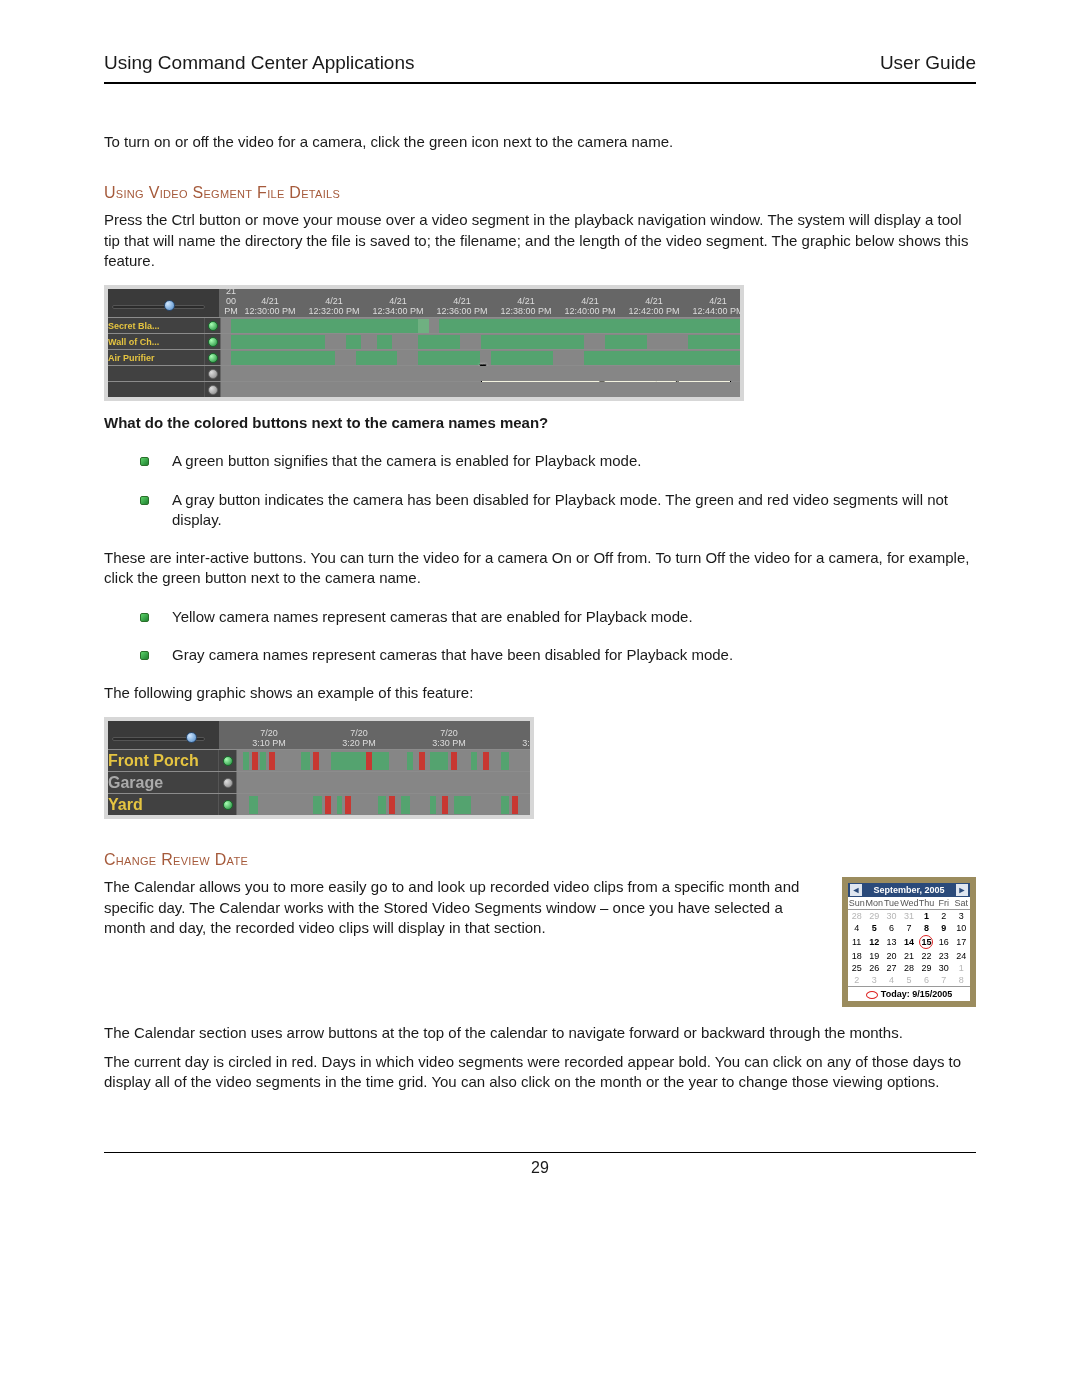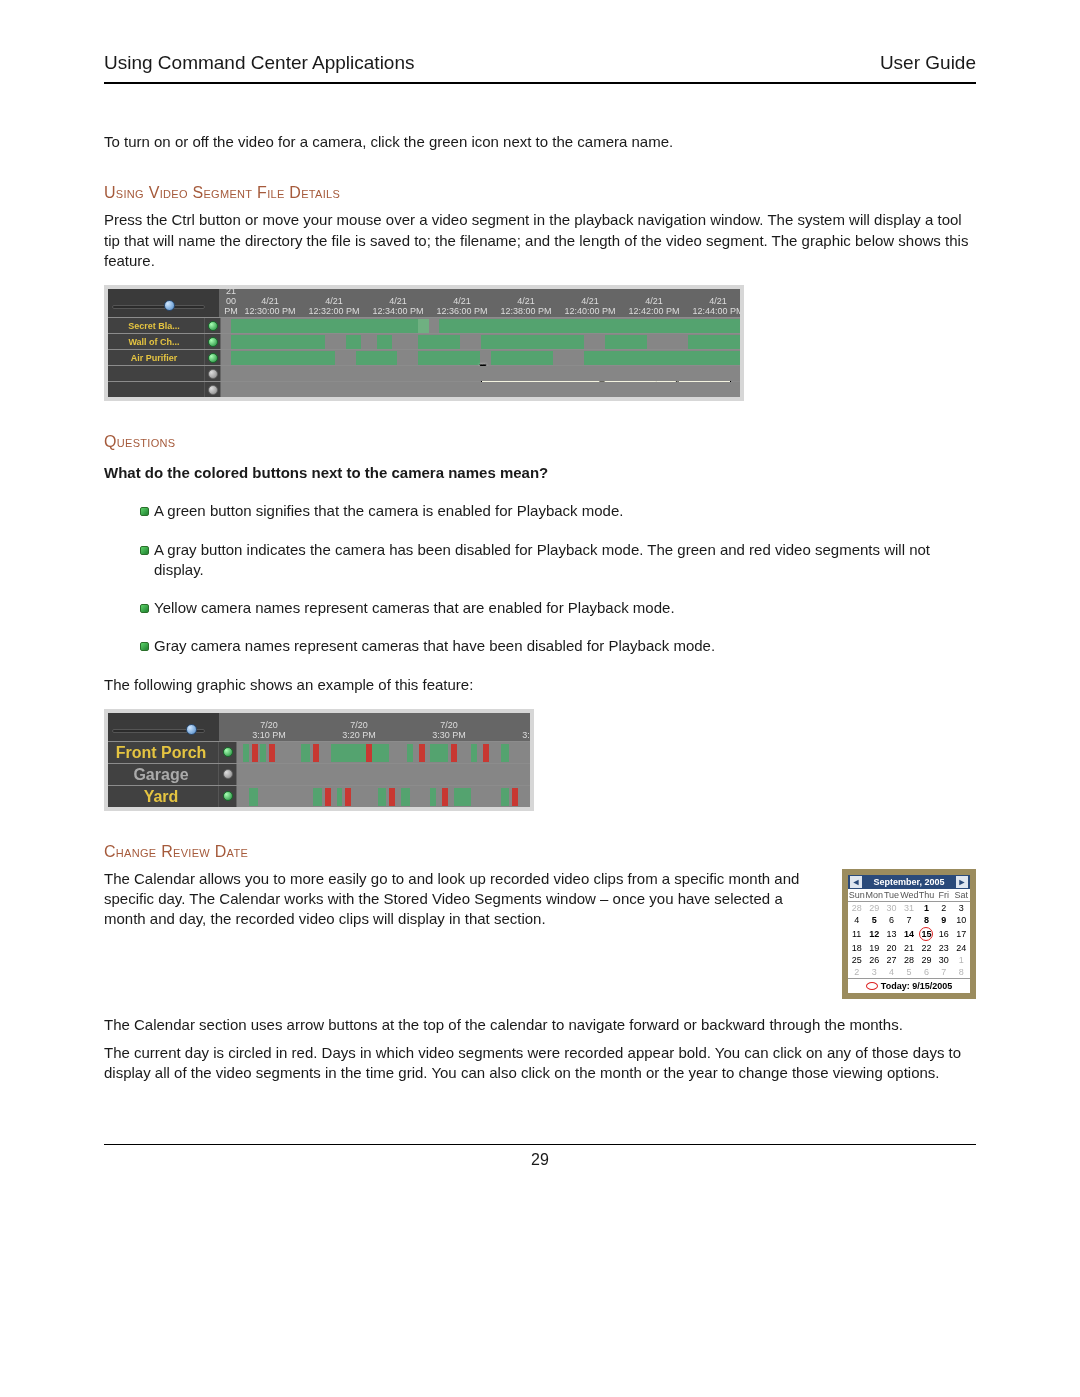--- a/index.html
+++ b/index.html
@@ -45,21 +45,21 @@
     font-variant:small-caps;
     color:var(--rust);
     font-family:"Trebuchet MS", Arial, sans-serif;
     font-size:16px;
     margin:32px 0 6px 0;
     letter-spacing:.3px;
   }
   p{margin:8px 0;line-height:1.35}
   .q{font-weight:bold;margin-top:12px}
   ul.blt{margin:6px 0 6px 36px;padding:0;list-style:none}
-  ul.blt>li{position:relative;padding-left:14px;margin:18px 0;line-height:1.35}
+  ul.blt>li{position:relative;padding-left:32px;margin:18px 0;line-height:1.35}
   ul.blt>li::before{
     content:"";position:absolute;left:0;top:6px;width:7px;height:7px;border-radius:2px;
     background:linear-gradient(135deg,#5dd46a 0%,#2a8f3a 80%);
     border:1px solid #2a6f2a;
   }
   .pgnum{text-align:center;font-size:16px;margin-top:6px}
 
   
   .fig-tl{
     width:640px;
@@ -93,21 +93,21 @@
     background:radial-gradient(circle at 30% 30%,#cfe7ff,#4d88c7);
     border:1px solid #2a4a70;
   }
   .tl-rows{display:block}
   .tl-row{
     display:grid;grid-template-columns:96px 16px 1fr;
     height:16px;border-top:1px solid #8c8c8c;
   }
   .tl-row .name{
     background:var(--tl-row);color:var(--yellow);
-    text-align:center;padding-right:4px;line-height:16px;font-weight:bold;
+    text-align:left;padding-right:4px;line-height:16px;font-weight:bold;
     overflow:hidden;white-space:nowrap;
   }
   .tl-row .name.disabled{color:#aaa}
   .tl-row .btn{
     background:var(--tl-row);display:flex;align-items:center;justify-content:center;
     border-left:1px solid #555;
   }
   .dot{width:10px;height:10px;border-radius:50%}
   .dot.on{background:radial-gradient(circle at 30% 30%,#a7ffb3,#1f8a3a);border:1px solid #176b2a}
   .dot.off{background:radial-gradient(circle at 30% 30%,#ddd,#888);border:1px solid #666}
@@ -262,26 +262,26 @@
       <div class="tl-row">
         <div class="name disabled"></div>
         <div class="btn">
             <span class="dot off"></span>
           </div>
         <div class="track"></div>
       </div>
     </div>
   </div>
 
-  <div class="h-section">Questions</div>
   <p class="q">What do the colored buttons next to the camera names mean?</p>
   <ul class="blt">
     <li>A green button signifies that the camera is enabled for Playback mode.</li>
     <li>A gray button indicates the camera has been disabled for Playback mode.  The green and red video segments will not display.</li>
   </ul>
+  <p>These are inter-active buttons. You can turn the video for a camera On or Off from.  To turn Off the video for a camera, for example, click the green button next to the camera name.</p>
 
   <ul class="blt">
     <li>Yellow camera names represent cameras that are enabled for Playback mode.</li>
     <li>Gray camera names represent cameras that have been disabled for Playback mode.</li>
   </ul>
   <p>The following graphic shows an example of this feature:</p>
 
   <div class="fig-tl small">
     <div class="tl-head">
       <div class="left" style="grid-column:1">

